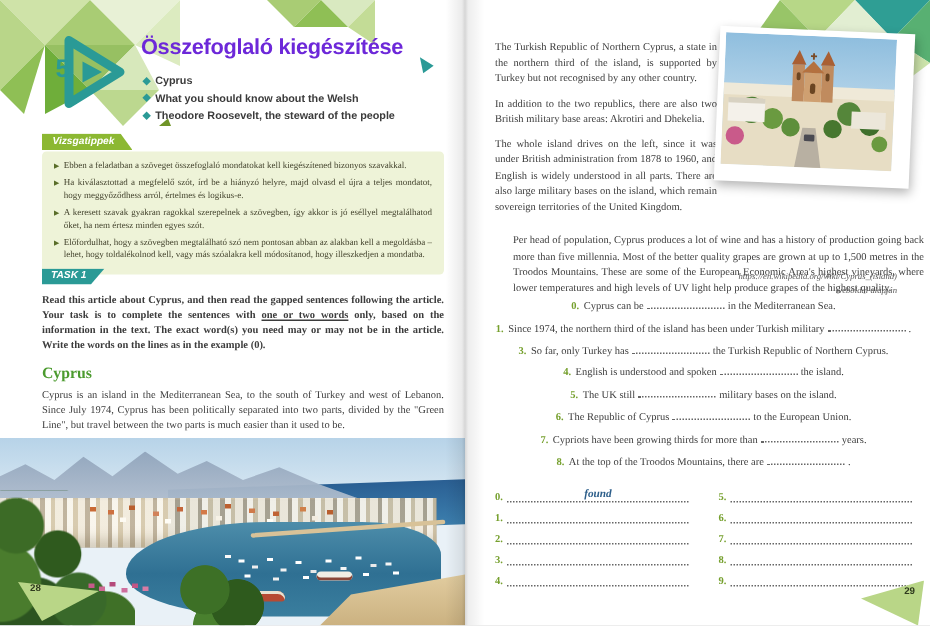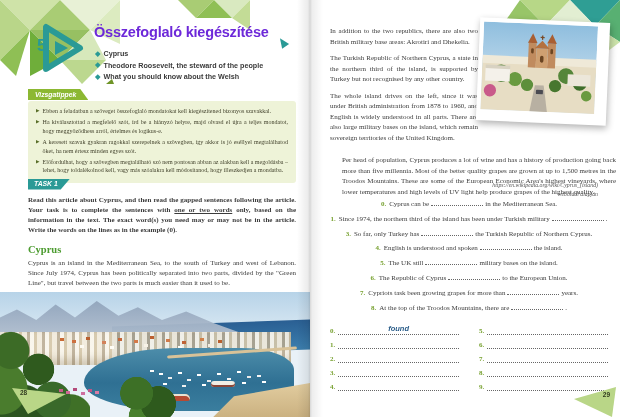--- a/index.html
+++ b/index.html
@@ -118,21 +118,21 @@
              font-style:italic;font-size:5.8px;line-height:1.5;color:#555;}
   .rp-sentences{position:absolute;left:20px;top:199px;width:278px;z-index:3;}
   .sentence{margin-bottom:4.4px;font-size:7px;line-height:1.35;color:#3c3c3c;text-align:center;}
   .s-num{color:#76a02e;font-weight:bold;margin-right:3px;}
   .s-gap{display:inline-block;width:52px;border-bottom:1px dotted #666;height:6px;margin:0 2px;}
   .rp-answers{position:absolute;left:20px;top:321px;width:278px;z-index:3;
               display:grid;grid-template-columns:1fr 1fr;column-gap:20px;row-gap:0;}
   .ans-row{display:flex;align-items:flex-end;height:14px;font-size:7px;}
   .ans-num{color:#76a02e;font-weight:bold;margin-right:3px;}
   .ans-line{flex:1;border-bottom:1px dotted #666;text-align:center;height:10px;}
-  .ans-val{font-style:italic;font-weight:bold;font-size:7.5px;color:#2c5e8a;font-family:Liberation Sans, sans-serif;}
+  .ans-val{font-style:italic;font-weight:bold;font-size:7.5px;color:#2c5e8a;font-family:Liberation Serif, serif;}
 </style>
 </head>
 <body>
 
 <div class="spread">
 
   <div class="page page-left">
 
     <svg class="corner corner-tl" width="122" height="94" viewBox="0 0 122 94">
       <polygon points="0,0 60,0 30,30" fill="#cfe3a8"></polygon>
@@ -169,26 +169,26 @@
 
     <div class="lp-topics">
 
         <div class="topic">
           <span class="dmark"></span>
           <span>Cyprus</span>
         </div>
 
         <div class="topic">
           <span class="dmark"></span>
-          <span>Theodore Roosevelt, the steward of the people</span>
+          <span>What you should know about the Welsh</span>
         </div>
 
         <div class="topic">
           <span class="dmark"></span>
-          <span>What you should know about the Welsh</span>
+          <span>Theodore Roosevelt, the steward of the people</span>
         </div>
       </div>
 
     <div class="tips">
       <span class="tips-tab">Vizsgatippek</span>
       <span class="tips-fold"></span>
       <div class="tips-box">
 
           <div class="tip">
             <span class="amark">▶</span>
@@ -257,23 +257,23 @@
       <polygon points="98,0 48,0 73,26" fill="#b7d787"></polygon>
       <polygon points="123,26 98,0 73,26" fill="#e2eed2"></polygon>
       <polygon points="148,0 148,42 123,26" fill="#58b072"></polygon>
       <polygon points="73,26 123,26 98,52" fill="#8fbf55"></polygon>
       <polygon points="123,26 148,42 132,54" fill="#cde4ab"></polygon>
       <polygon points="48,0 73,26 34,20" fill="#98c568"></polygon>
     </svg>
 
     <div class="rp-col">
 
+        <p class="rp-par">The Turkish Republic of Northern Cyprus, a state in the northern third of the island, is supported by Turkey but not recognised by any other country.</p>
+
         <p class="rp-par">In addition to the two republics, there are also two British military base areas: Akrotiri and Dhekelia.</p>
-
-        <p class="rp-par">The Turkish Republic of Northern Cyprus, a state in the northern third of the island, is supported by Turkey but not recognised by any other country.</p>
 
         <p class="rp-par">The whole island drives on the left, since it was under British administration from 1878 to 1960, and English is widely understood in all parts. There are also large military bases on the island, which remain sovereign territories of the United Kingdom.</p>
       </div>
 
     <div class="polaroid">
       <svg viewBox="0 0 130 100">
         <defs>
           <linearGradient id="sky2" x1="0" y1="0" x2="0" y2="1">
             <stop offset="0" stop-color="#8fbede"></stop>
               <stop offset="1" stop-color="#dcebf5"></stop>
@@ -337,21 +337,21 @@
 
         <div class="sentence">
           <span class="s-num">5.</span><span>The UK still</span><span class="s-gap"></span><span>military bases on the island.</span>
         </div>
 
         <div class="sentence">
           <span class="s-num">6.</span><span>The Republic of Cyprus</span><span class="s-gap"></span><span>to the European Union.</span>
         </div>
 
         <div class="sentence">
-          <span class="s-num">7.</span><span>Cypriots task been growing grapes for more than</span><span class="s-gap"></span><span>years.</span>
+          <span class="s-num">7.</span><span>Cypriots have been growing thirds for more than</span><span class="s-gap"></span><span>years.</span>
         </div>
 
         <div class="sentence">
           <span class="s-num">8.</span><span>At the top of the Troodos Mountains, there are</span><span class="s-gap"></span><span>.</span>
         </div>
 
       </div>
 
     <div class="rp-answers">
       <div>

